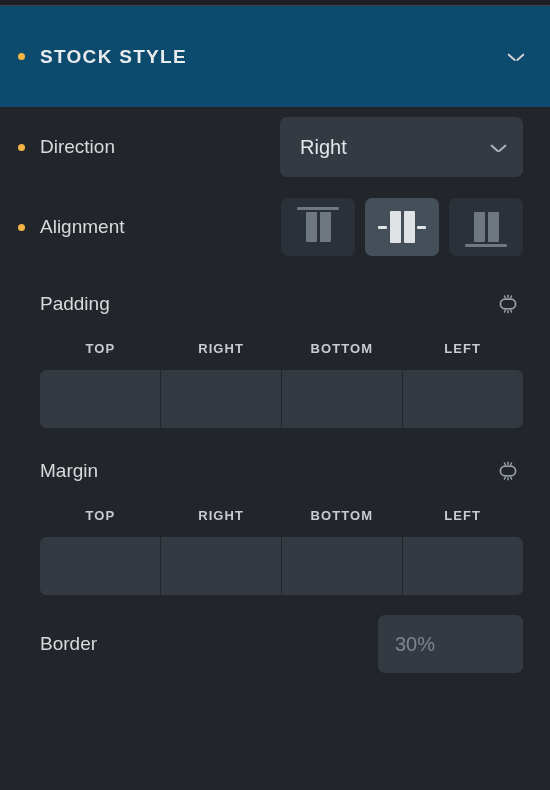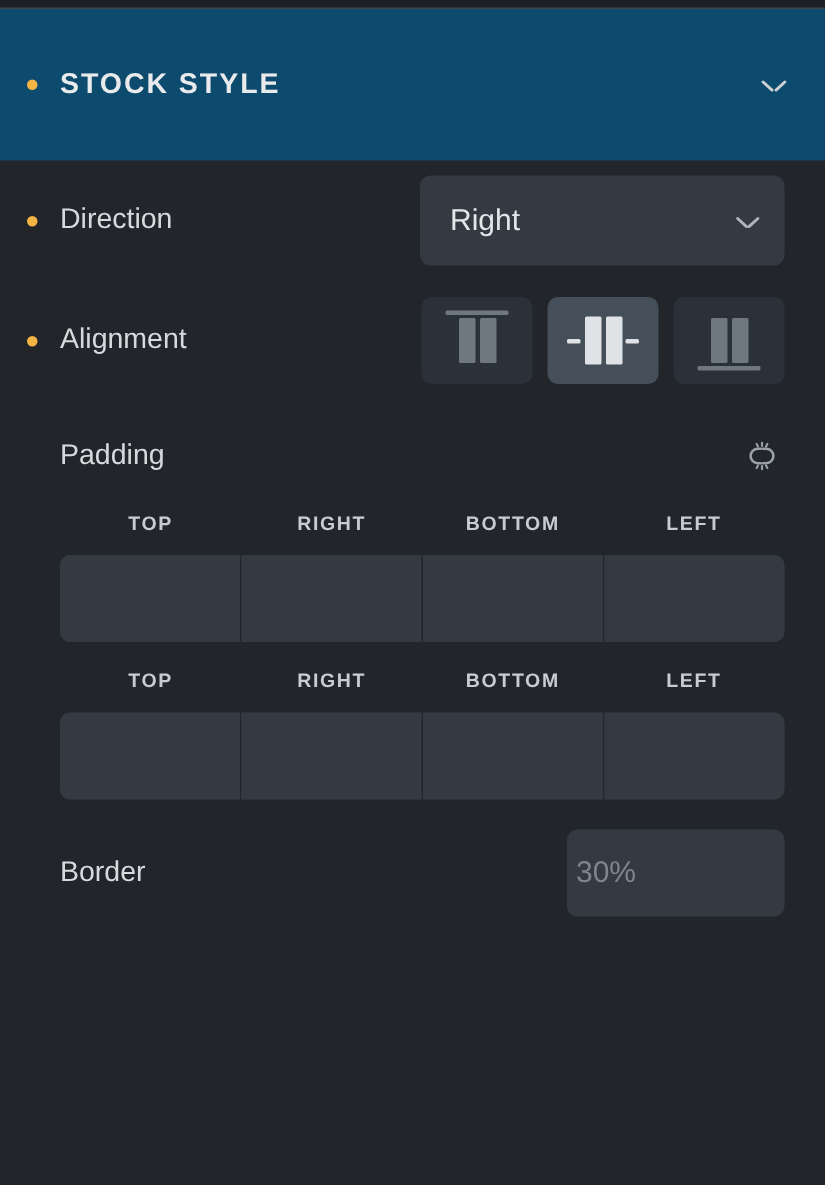--- a/index.html
+++ b/index.html
@@ -264,21 +264,21 @@
   
   .row-width { height: 74px; }
 
   .width-input {
     width: 145px;
     height: 58px;
     background: #343a42;
     border-radius: 7px;
     display: flex;
     align-items: center;
-    padding-left: 6px;
+    padding-left: 17px;
     flex: 0 0 auto;
     font-size: 20px;
     color: #7d858d;
   }
 
   .spacer-12 { height: 12px; }
   .spacer-6 { height: 6px; }
 </style>
 </head>
 <body>
@@ -382,20 +382,39 @@
 
     <div class="quad-inputs">
       <div class="cell"></div>
       <div class="cell"></div>
       <div class="cell"></div>
       <div class="cell"></div>
     </div>
 
     <div class="spacer-12"></div>
 
+    <div class="row row-grouptitle">
+      <span class="row-label-wrap no-bullet">
+        <span class="row-label">Margin</span>
+      </span>
+      <div class="link-btn">
+        <svg width="24" height="24" viewBox="0 0 24 24">
+          <path d="M11.2 7.2 H9.2 a4.8 4.8 0 0 0 0 9.6 h2" fill="none" stroke="#9aa1a8" stroke-width="1.7" stroke-linecap="round"></path>
+          <path d="M12.8 7.2 h2 a4.8 4.8 0 0 1 0 9.6 h-2" fill="none" stroke="#9aa1a8" stroke-width="1.7" stroke-linecap="round"></path>
+          <g stroke="#9aa1a8" stroke-width="1.4" stroke-linecap="round">
+            <line x1="12" y1="5.4" x2="12" y2="3.2"></line>
+            <line x1="9.3" y1="5.7" x2="8.4" y2="3.9"></line>
+            <line x1="14.7" y1="5.7" x2="15.6" y2="3.9"></line>
+            <line x1="12" y1="18.6" x2="12" y2="20.8"></line>
+            <line x1="9.3" y1="18.3" x2="8.4" y2="20.1"></line>
+            <line x1="14.7" y1="18.3" x2="15.6" y2="20.1"></line>
+          </g>
+        </svg>
+      </div>
+    </div>
 
     <div class="quad-labels">
       <span>TOP</span>
       <span>RIGHT</span>
       <span>BOTTOM</span>
       <span>LEFT</span>
     </div>
 
     <div class="quad-inputs">
       <div class="cell"></div>

